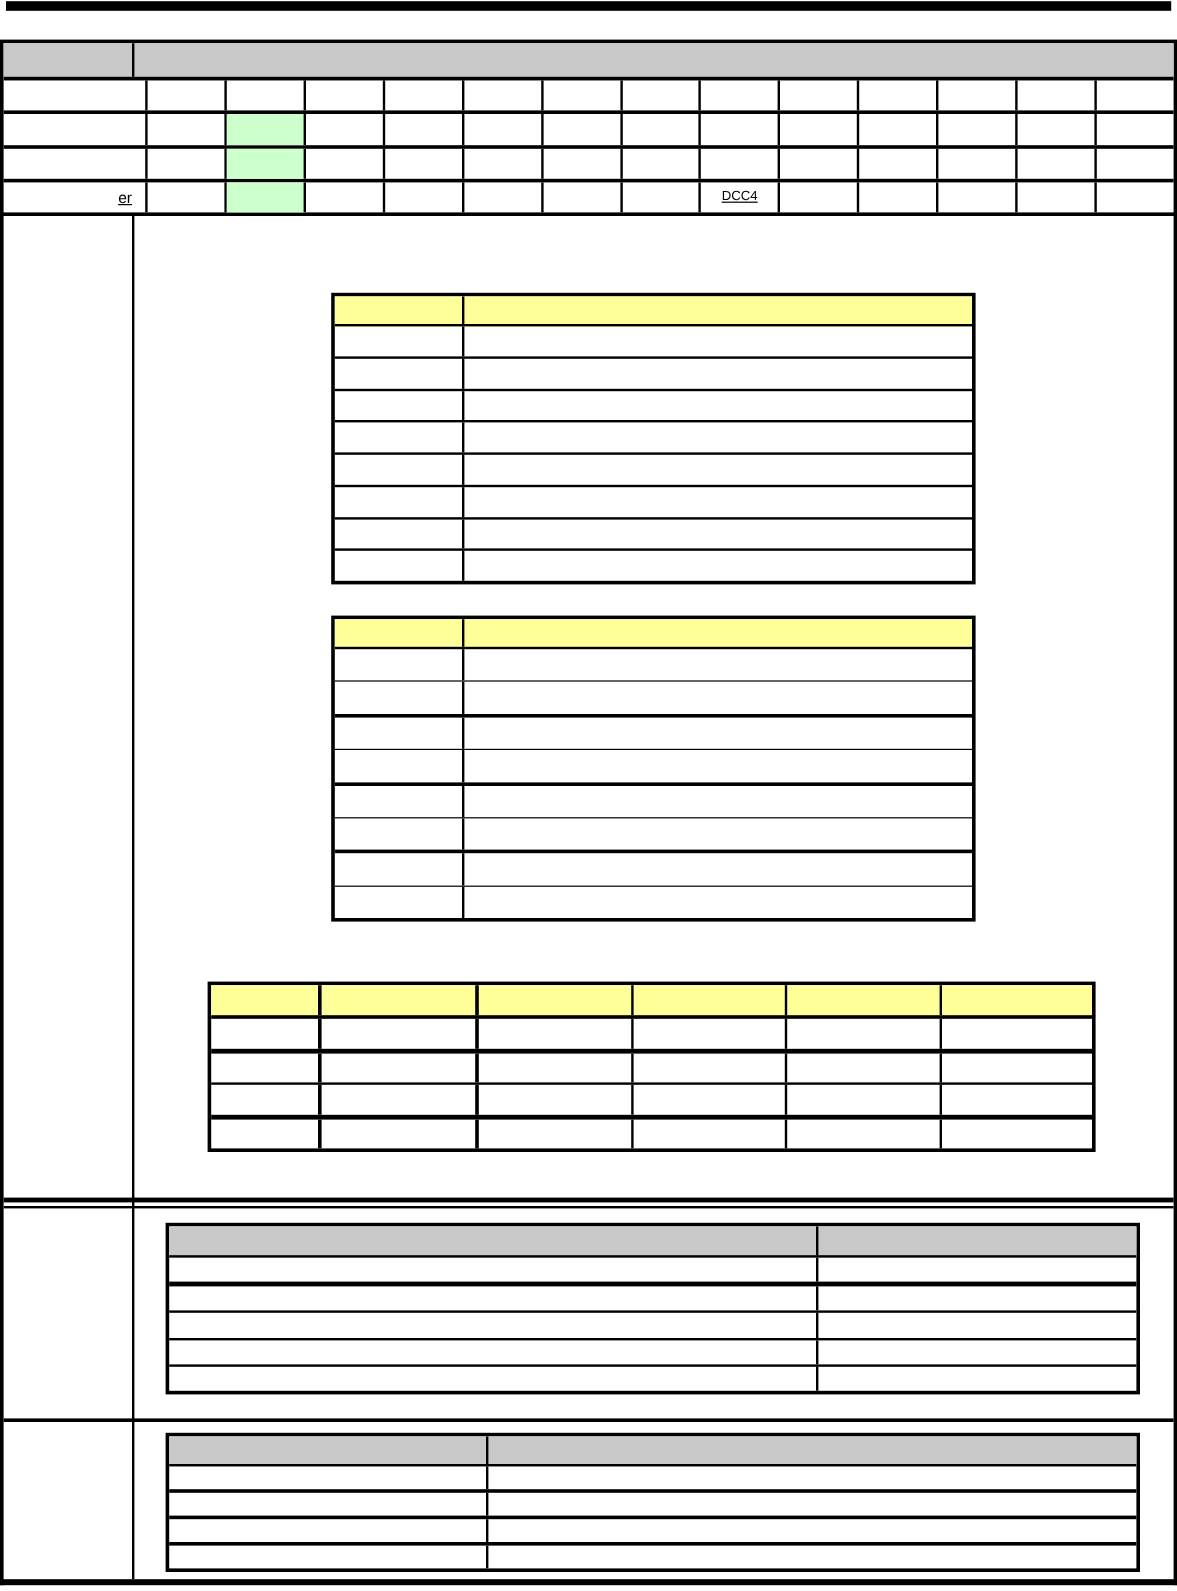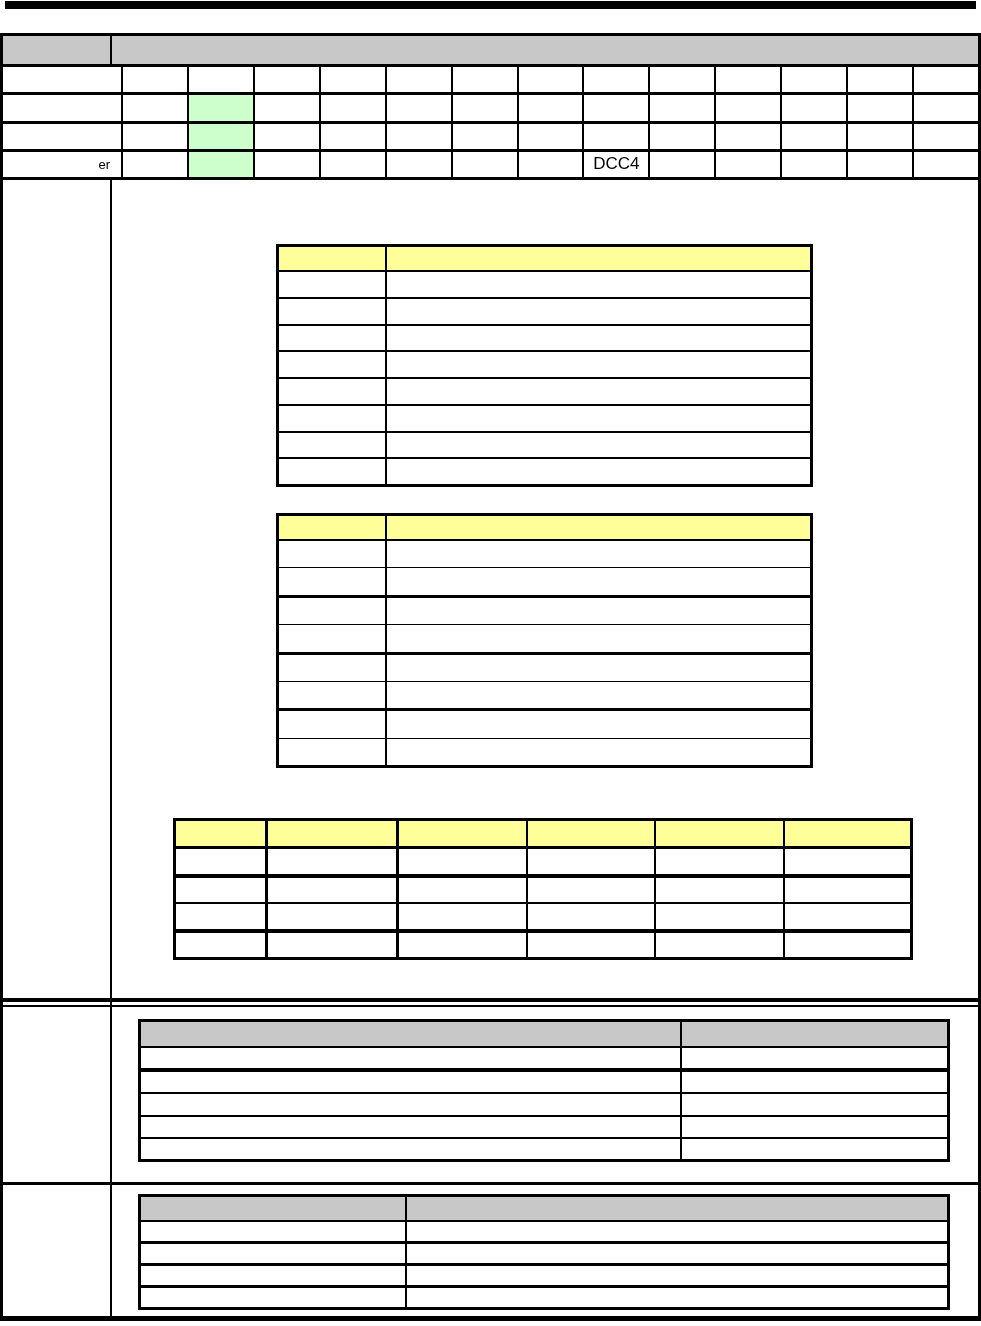--- a/index.html
+++ b/index.html
@@ -14,29 +14,29 @@
   .top-rule { left:5px; top:1px; width:971px; height:8px; background:#000; }
 
   
   .toptable {
     left:0; top:33px; width:981px; height:147px;
     border:3px solid #000; display:flex; flex-direction:column;
   }
   .tt-header { height:28px; background:#c8c8c8; border-bottom:3px solid #000; display:flex; }
   .tt-header .tt-labelcell { width:107px; border-right:2px solid #000; }
   .tt-header .tt-span { flex:1; }
-  .tt-row { flex:1; display:flex; border-bottom:3px solid #000; }
+  .tt-row { flex:1; display:flex; border-bottom:3px solid #000;text-decoration:underline; }
   .tt-row:last-child { border-bottom:none; }
   .tt-label {
     width:107px; border-right:2px solid #000; display:flex; align-items:center;
     justify-content:flex-end; padding-right:11px; font-size:13px;
   }
   .c {
     flex:1; border-right:2px solid #000; display:flex; align-items:center;
-    justify-content:center; font-size:17px;
+    justify-content:center; font-size:11px;
   }
   .c:last-child { border-right:none; }
   .green { background:#ccffcc; }
 
   
   .page-body {
     left:0; top:180px; width:981px; height:1141px;
     border-left:3px solid #000; border-right:3px solid #000; border-bottom:5px solid #000;
   }
   .label-divider { left:107px; top:0; width:2px; height:100%; background:#000; }

